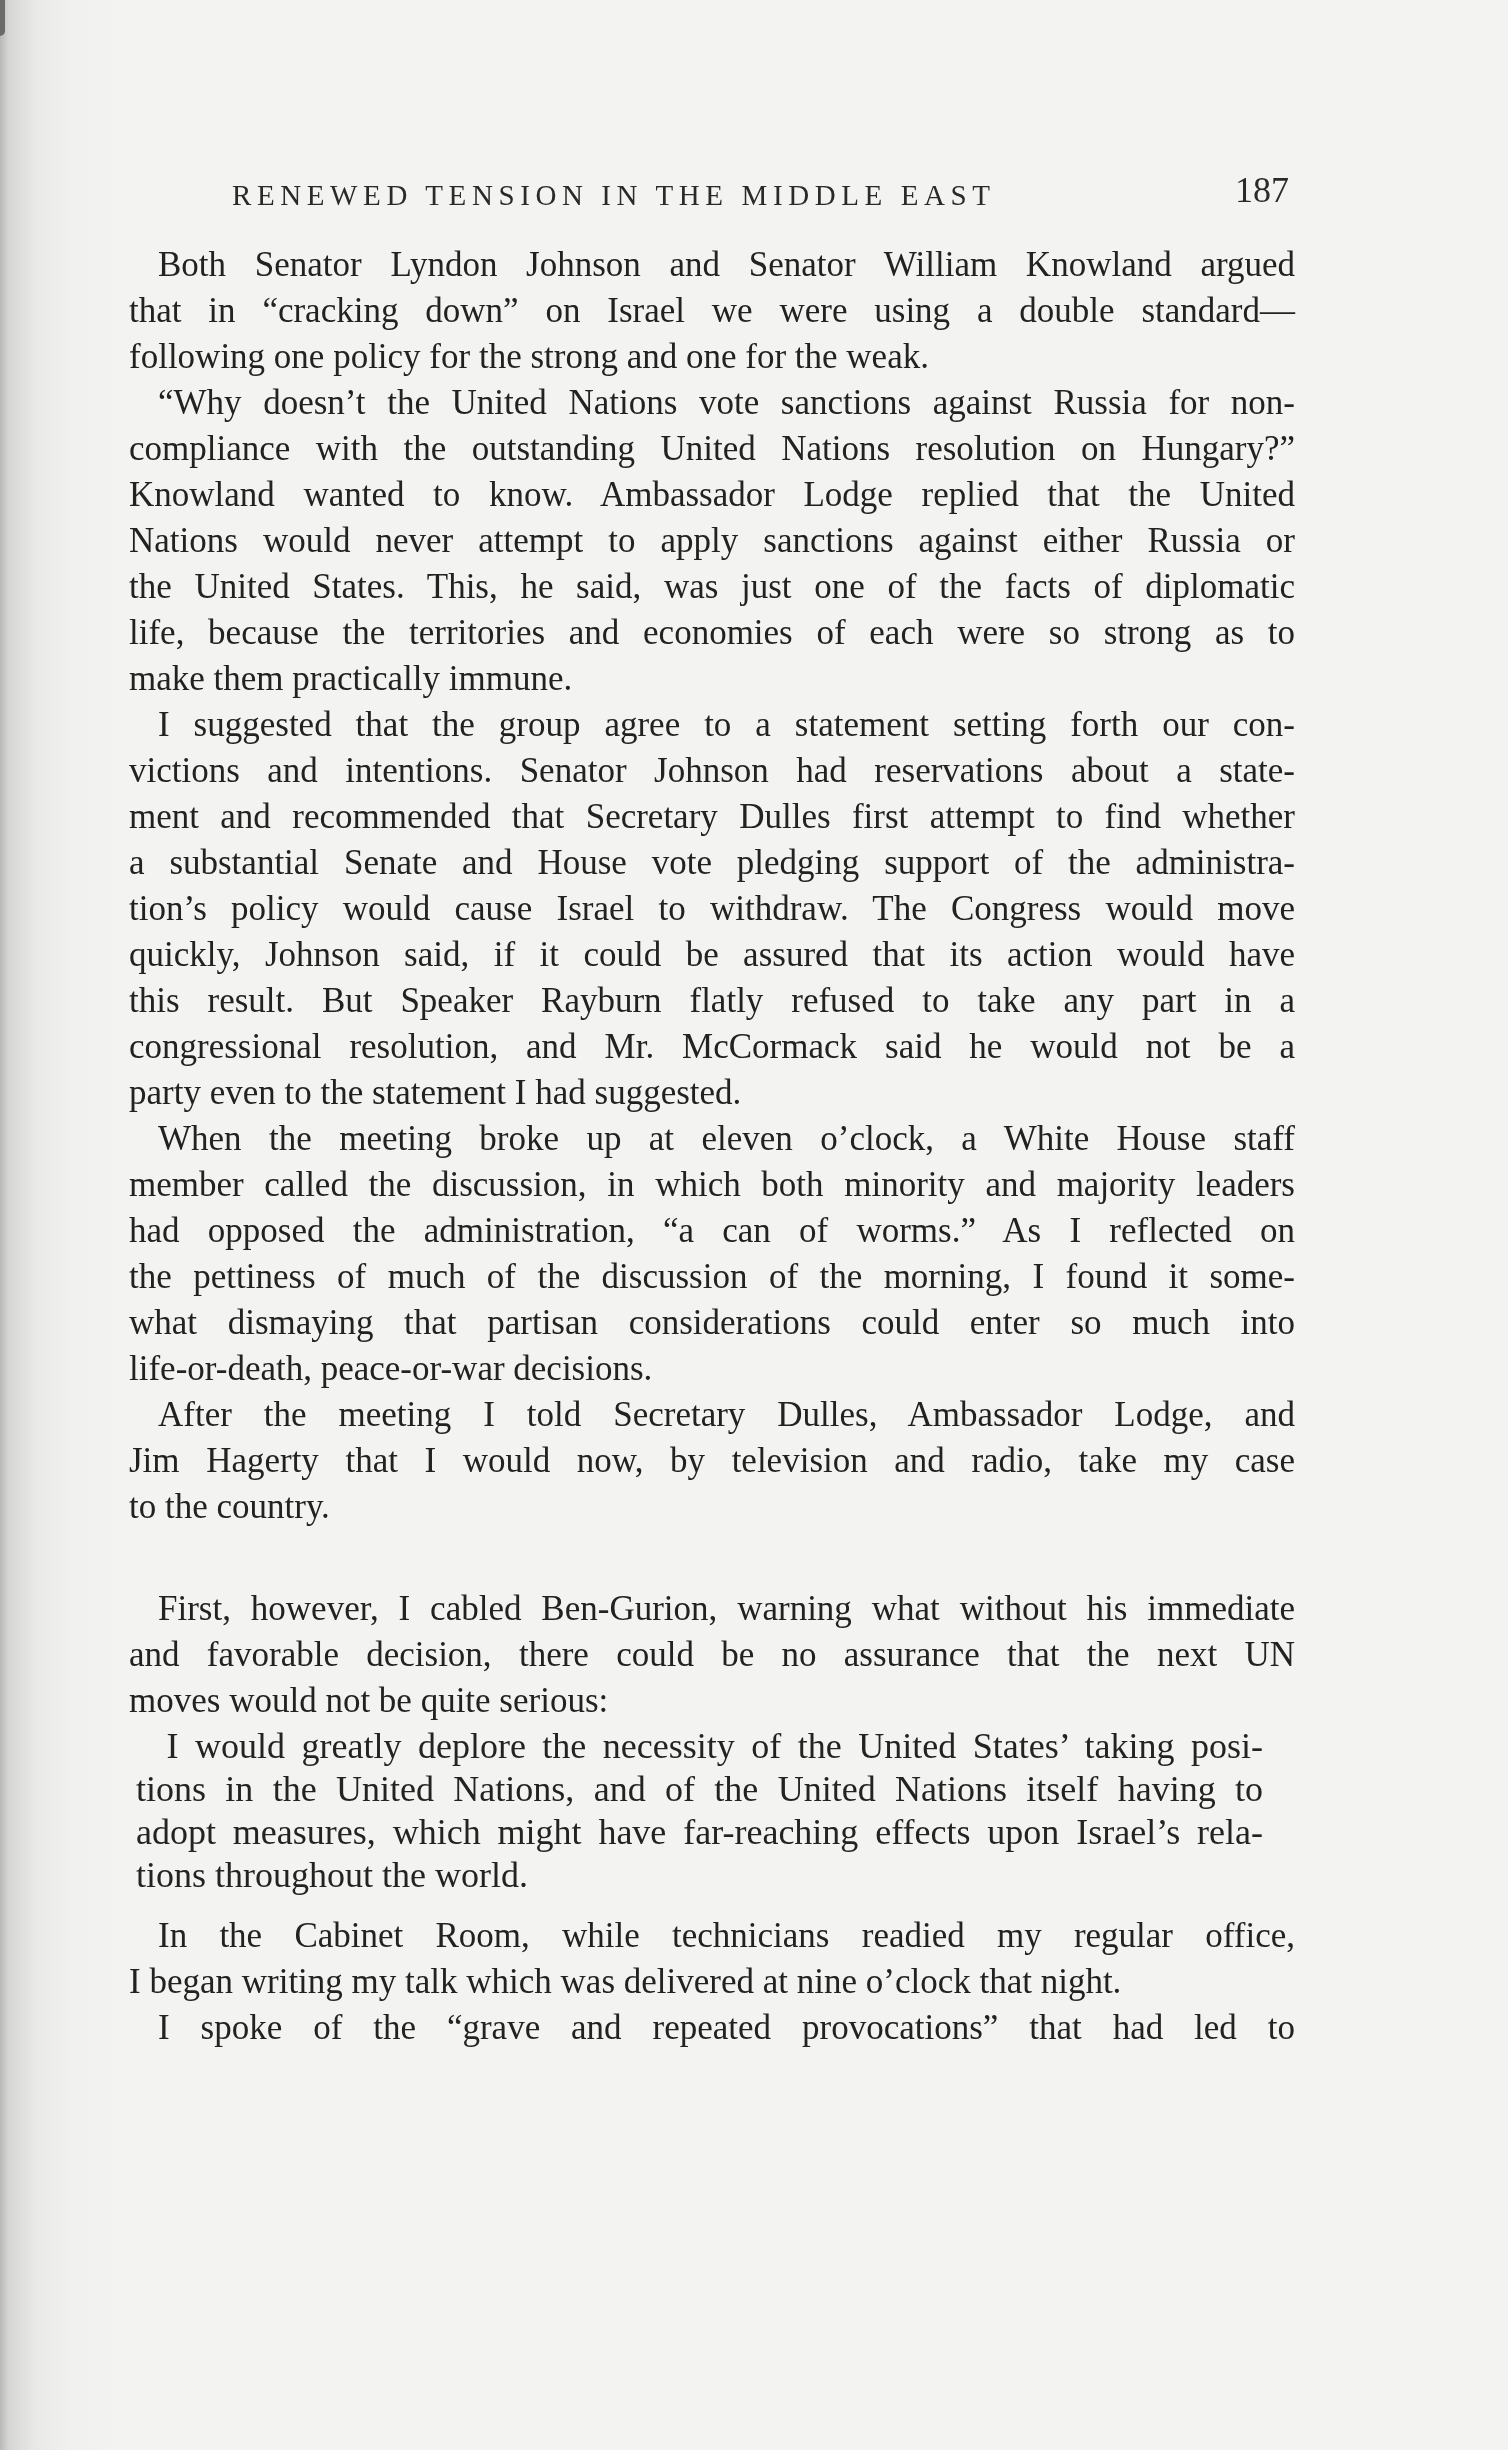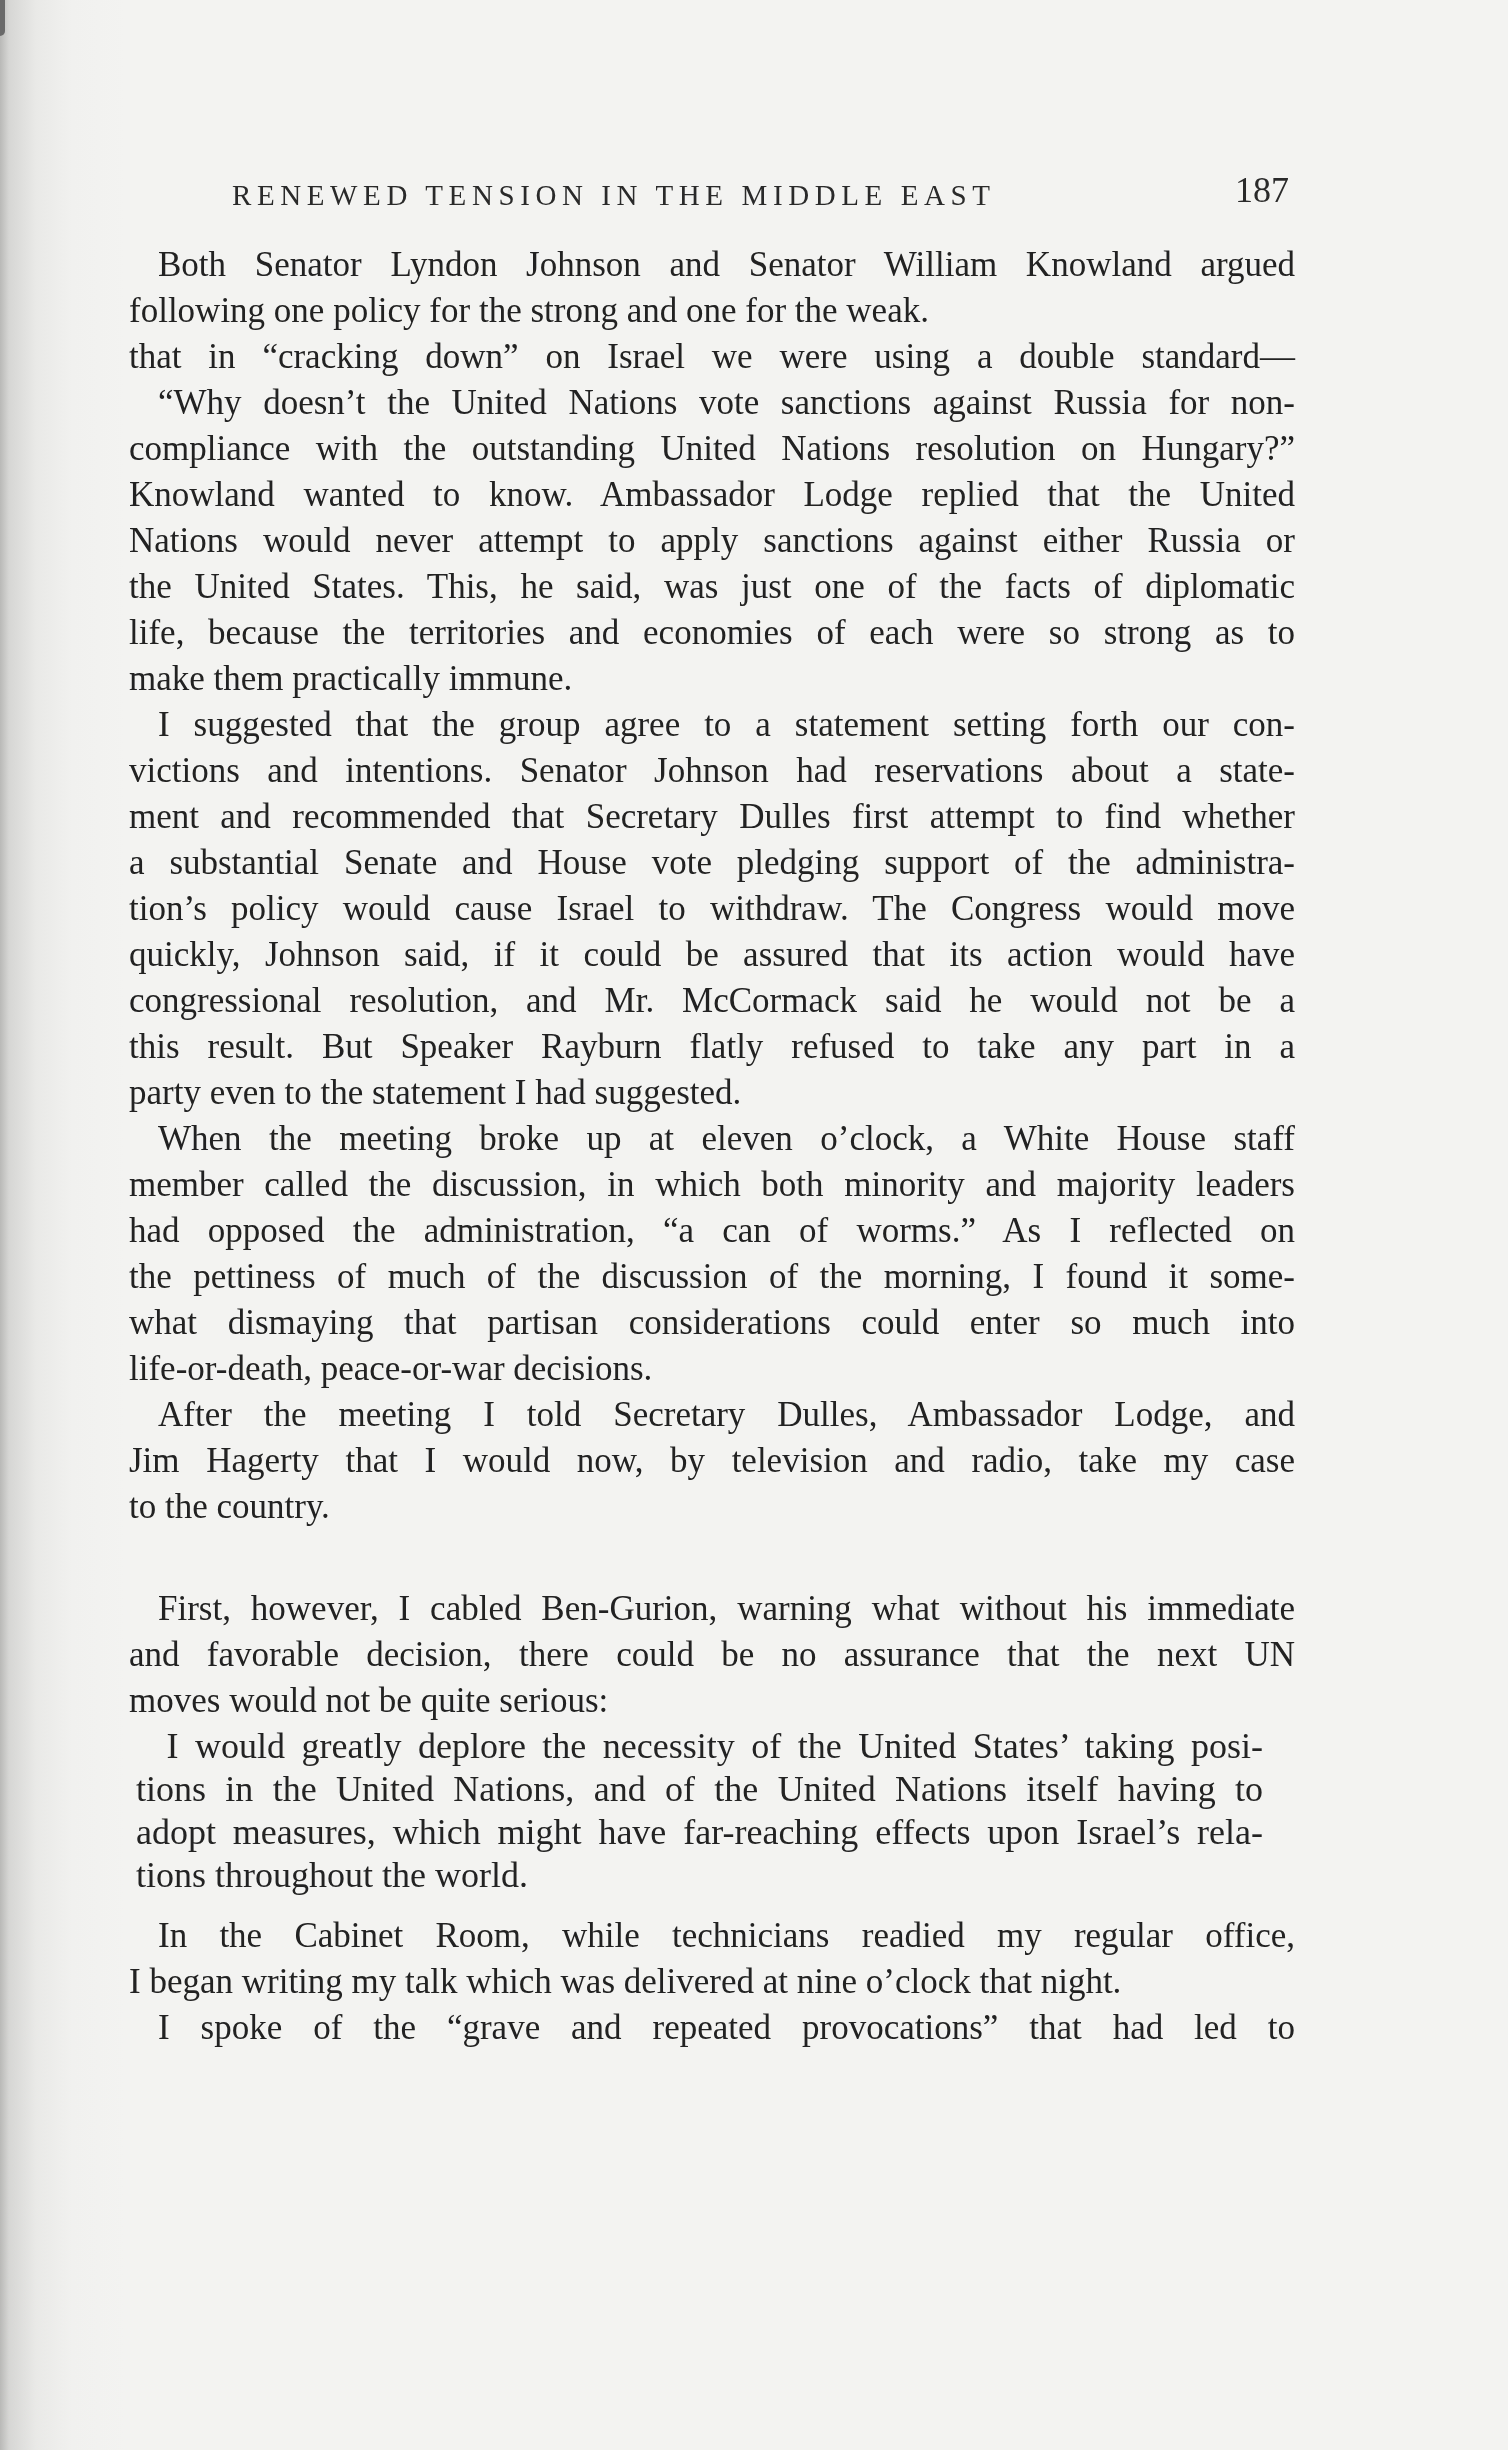--- a/index.html
+++ b/index.html
@@ -109,41 +109,41 @@
   <div class="spine-mark"></div>
 
   <div class="running-head">
     <span class="running-title">Renewed Tension in the Middle East</span>
     <span class="folio">187</span>
   </div>
 
   <div class="text-block">
     <p class="para">
       <span class="line indent">Both Senator Lyndon Johnson and Senator William Knowland argued</span>
+      <span class="line">that in “cracking down” on Israel we were using a double standard—</span>
       <span class="line last">following one policy for the strong and one for the weak.</span>
-      <span class="line">that in “cracking down” on Israel we were using a double standard—</span>
     </p>
     <p class="para">
       <span class="line indent">“Why doesn’t the United Nations vote sanctions against Russia for non-</span>
       <span class="line">compliance with the outstanding United Nations resolution on Hungary?”</span>
       <span class="line">Knowland wanted to know. Ambassador Lodge replied that the United</span>
       <span class="line">Nations would never attempt to apply sanctions against either Russia or</span>
       <span class="line">the United States. This, he said, was just one of the facts of diplomatic</span>
       <span class="line">life, because the territories and economies of each were so strong as to</span>
       <span class="line last">make them practically immune.</span>
     </p>
     <p class="para">
       <span class="line indent">I suggested that the group agree to a statement setting forth our con-</span>
       <span class="line">victions and intentions. Senator Johnson had reservations about a state-</span>
       <span class="line">ment and recommended that Secretary Dulles first attempt to find whether</span>
       <span class="line">a substantial Senate and House vote pledging support of the administra-</span>
       <span class="line">tion’s policy would cause Israel to withdraw. The Congress would move</span>
       <span class="line">quickly, Johnson said, if it could be assured that its action would have</span>
+      <span class="line">this result. But Speaker Rayburn flatly refused to take any part in a</span>
       <span class="line">congressional resolution, and Mr. McCormack said he would not be a</span>
-      <span class="line">this result. But Speaker Rayburn flatly refused to take any part in a</span>
       <span class="line last">party even to the statement I had suggested.</span>
     </p>
     <p class="para">
       <span class="line indent">When the meeting broke up at eleven o’clock, a White House staff</span>
       <span class="line">member called the discussion, in which both minority and majority leaders</span>
       <span class="line">had opposed the administration, “a can of worms.” As I reflected on</span>
       <span class="line">the pettiness of much of the discussion of the morning, I found it some-</span>
       <span class="line">what dismaying that partisan considerations could enter so much into</span>
       <span class="line last">life-or-death, peace-or-war decisions.</span>
     </p>

